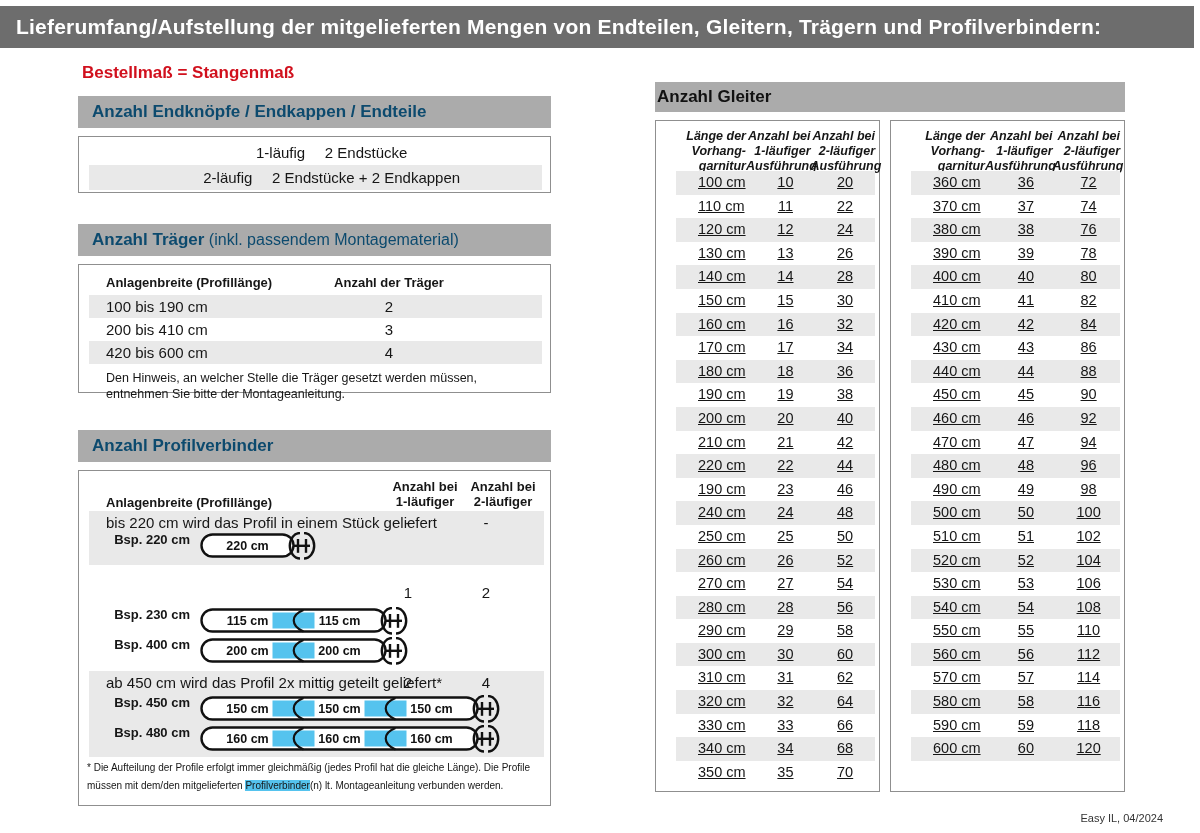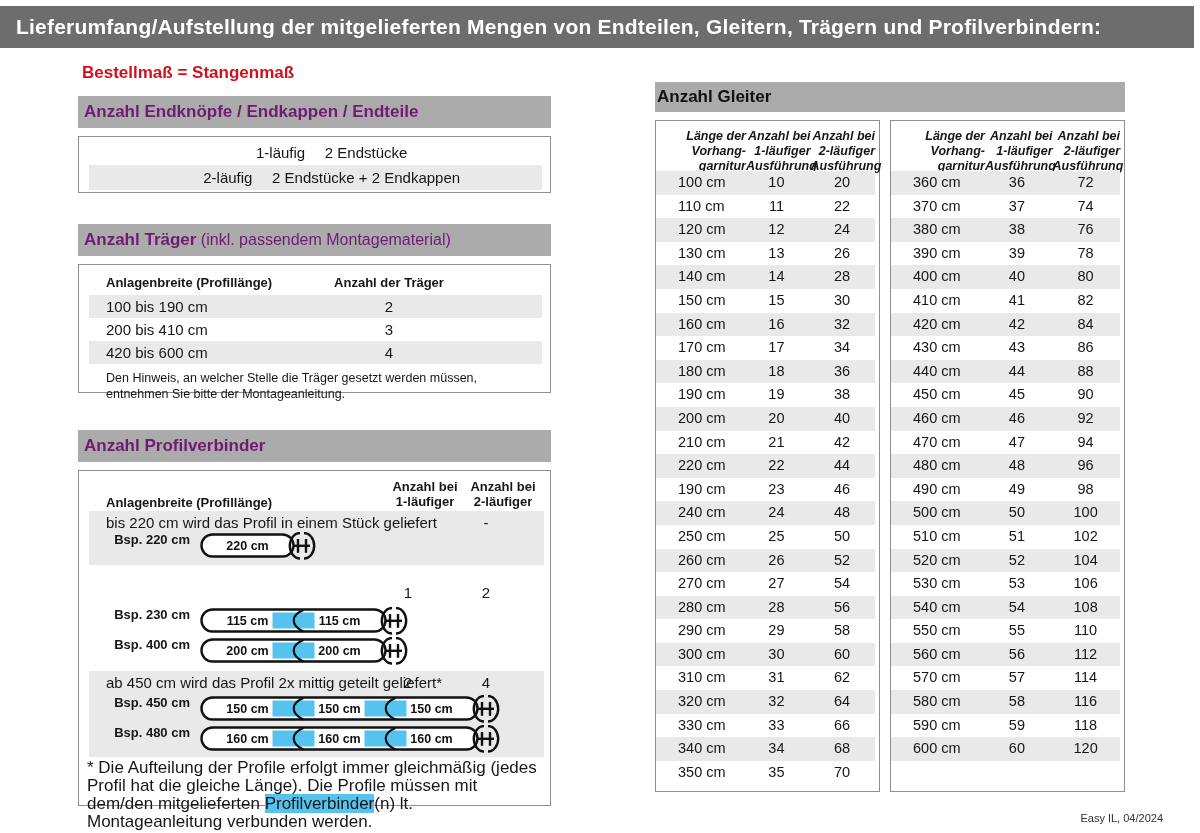--- a/index.html
+++ b/index.html
@@ -9,21 +9,21 @@
 
   
   .topbar { position:absolute; left:0; top:6px; width:1194px; height:42px; background:#6d6d6d;
             color:#fff; font-size:21px; font-weight:bold; line-height:42px; padding-left:16px;
             letter-spacing:0.2px; }
 
   .subtitle { position:absolute; left:82px; top:63px; font-size:17px; font-weight:bold; color:#d1101d; }
 
   
   .secbar { position:absolute; left:78px; width:473px; height:32px; background:#ababab;
-            color:#701a75; font-size:17px; line-height:32px; padding-left:6px; }
+            color:#0c4a6e; font-size:17px; line-height:32px; padding-left:14px; }
   .secbar b { font-weight:bold; }
   .secbar .normal { font-weight:normal; font-size:16px; }
   #sec1bar { top:96px; } #sec2bar { top:224px; } #sec3bar { top:430px; }
 
   .box { position:absolute; left:78px; width:473px; border:1px solid #8f8f8f; background:#fff; }
   #box1 { top:136px; height:57px; padding-top:3px;text-align:center; }
   #box2 { top:264px; height:129px; }
   #box3 { top:470px; height:336px; }
 
   .rowstripe { background:#e9e9e9; }
@@ -45,33 +45,33 @@
   .vrow { position:absolute; left:10px; right:6px; }
   #vrow0 { top:40px;  height:54px; }
   #vrow1 { top:113px; height:84px; }
   #vrow2 { top:200px; height:86px; }
   .vtext { position:absolute; left:17px; top:3px; font-size:15px; }
   .vcount { position:absolute; width:80px; text-align:center; font-size:15px; top:3px; }
   .vc1 { left:279px; } .vc2 { left:357px; }
   .diag { position:absolute; left:23px; height:28px; display:flex; align-items:flex-start; }
   .diag-label { display:inline-block; width:78px; text-align:right; font-size:13px; font-weight:bold; margin-right:10px; white-space:nowrap; }
   .rod-wrap { display:inline-block; height:28px; }
-  .footnote { position:absolute; left:8px; top:288px; width:452px; font-size:17px; line-height:18px; }
+  .footnote { position:absolute; left:8px; top:288px; width:452px; font-size:10px; line-height:18px; }
   .hl { background:#55c3ee; }
 
   
   #gleiterbar { position:absolute; left:655px; top:82px; width:470px; height:30px; background:#ababab;
                 color:#111; font-size:17px; font-weight:bold; line-height:30px; padding-left:2px; }
   .gbox { position:absolute; top:120px; height:672px; border:1px solid #8f8f8f; background:#fff; }
   #gboxL { left:655px; width:225px; }
   #gboxR { left:890px; width:235px; }
   .ghead { position:absolute; top:8px; left:4px; right:4px; display:flex; }
   .ghcell { text-align:right; font-size:12.5px; font-weight:bold; line-height:15px;font-style:italic; }
   .ghcell.c0 { width:40%; } .ghcell.c1 { width:30%; } .ghcell.c2 { width:30%; }
-  .grows { position:absolute; top:50px; left:0; right:4px; }
+  .grows { position:absolute; top:50px; left:20px; right:4px;text-decoration:underline; }
   .grow { display:flex; height:23.6px; line-height:23.6px; font-size:14.5px; }
   .gcell { overflow:hidden; }
   .gcell.c0 { width:40%; text-align:left; padding-left:22px; }
   .gcell.c1 { width:30%; text-align:center; }
   .gcell.c2 { width:30%; text-align:center; }
   .grow.stripe { background:#e9e9e9; }
 
   .pagefooter { position:absolute; right:37px; top:812px; font-size:11px; color:#333; }
 </style>
 </head>

